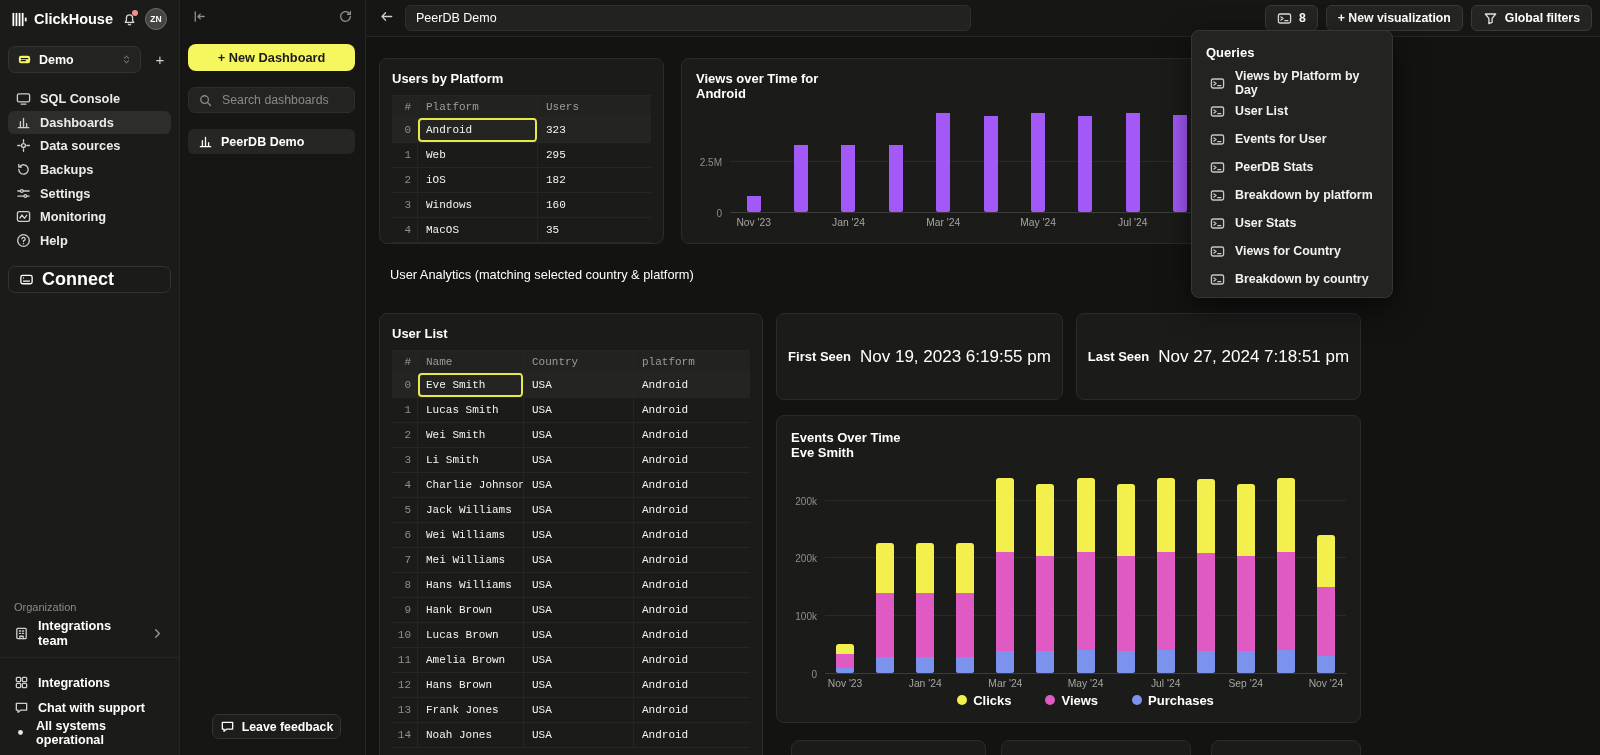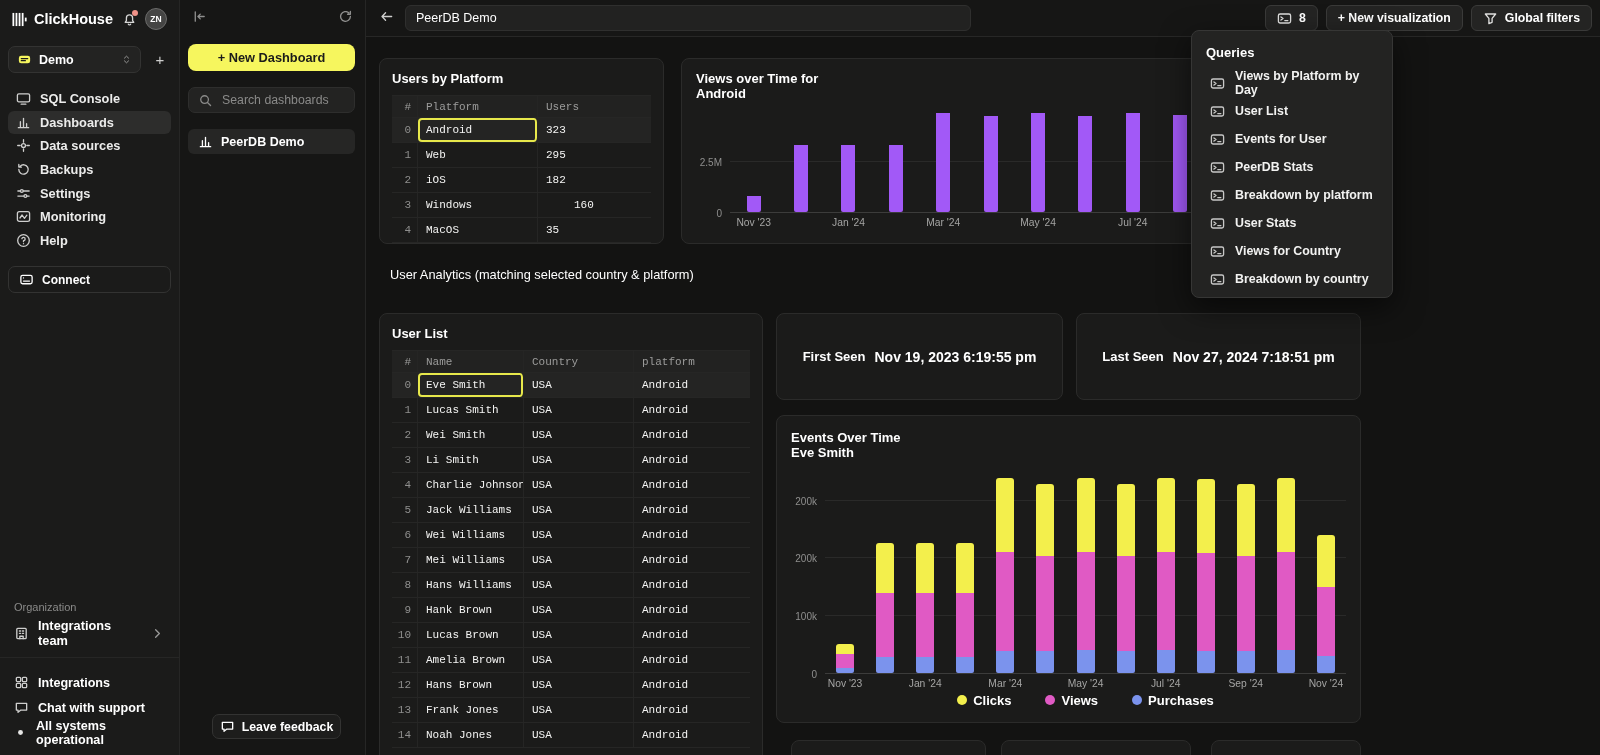--- a/index.html
+++ b/index.html
@@ -18,21 +18,21 @@
   .bell{position:relative;color:#d6d6d5;}
   .notif-dot{position:absolute;top:-2px;right:-1px;width:6px;height:6px;border-radius:50%;background:#f09288;}
   .avatar{width:20px;height:20px;border-radius:50%;background:#454544;border:1px solid #6b6b6a;font-size:8.5px;font-weight:700;display:flex;align-items:center;justify-content:center;color:#fff;}
   .ws-row{display:flex;align-items:center;gap:8px;padding:10px 8px 14px 8px;}
   .ws-select{flex:1;display:flex;align-items:center;gap:7px;background:#232322;border:1px solid #333332;border-radius:7px;height:27px;padding:0 8px;color:#fff;font-weight:600;font-size:12.5px;box-sizing:border-box;}
   .ws-select .chev{margin-left:auto;color:#9a9a99;}
   .ws-add{width:22px;height:24px;background:none;border:none;color:#cfcfce;font-size:15px;font-weight:400;}
   .nav .item{display:flex;align-items:center;gap:9px;height:23.6px;margin:0 8px;padding:0 8px;border-radius:6px;font-size:12.8px;font-weight:600;color:#ececeb;}
   .nav .item.active{background:#2d2d2c;}
   .nav .item .ic, .org-item .ic, .sb-footer .ic{color:#cfcfce;}
-  .connect{margin:14px 8px 0 8px;display:flex;align-items:center;gap:8px;height:27px;border:1px solid #333332;border-radius:7px;background:transparent;color:#fff;font-weight:600;font-size:12px;padding:0 10px;}
+  .connect{margin:14px 8px 0 8px;display:flex;align-items:center;gap:8px;height:27px;border:1px solid #333332;border-radius:7px;background:transparent;color:#fff;font-weight:600;font-size:18px;padding:0 10px;}
   .sb-bottom{margin-top:auto;padding-bottom:10px;}
   .org-label{color:#8a8a89;font-size:11px;padding:0 14px 8px 14px;}
   .org-item{display:flex;align-items:center;gap:9px;height:24px;padding:0 14px;font-size:12.8px;font-weight:600;}
   .org-item .chev-r{margin-left:auto;color:#9a9a99;}
   .sb-divider{border-top:1px solid #262625;margin:12px 0 12px 0;}
   .sb-footer .fitem{display:flex;align-items:center;gap:9px;height:25px;padding:0 14px;font-size:12.6px;font-weight:600;}
 
   
   .panel2{position:absolute;left:180px;top:0;width:186px;height:755px;background:#161615;border-right:1px solid #262625;box-sizing:border-box;}
   .p2-head{display:flex;align-items:center;justify-content:space-between;padding:9px 12px;color:#8f8f8e;}
@@ -61,21 +61,21 @@
   .note{position:absolute;left:24px;top:230px;font-size:12.8px;font-weight:500;color:#fff;}
   #w-userlist{left:13px;top:276px;width:384px;height:474px;padding:12px;}
   #w-first{left:410px;top:276px;width:287px;height:87px;}
   #w-last{left:710px;top:276px;width:285px;height:87px;}
   #w-events{left:410px;top:378px;width:585px;height:308px;padding:14px;}
   .stub{top:703px;height:40px;border-radius:8px;}
   #stub1{left:425px;width:195px;} #stub2{left:635px;width:190px;} #stub3{left:845px;width:150px;}
 
   .stat{display:flex;flex-direction:row;align-items:center;justify-content:center;gap:9px;}
   .stat .card-title{text-align:center;}
-  .stat-value{font-size:14px;font-weight:700;}
+  .stat-value{font-size:17px;font-weight:400;}
 
   
   .tbl{margin-top:9px;font-family:"Liberation Mono","DejaVu Sans Mono",monospace;font-size:11px;border-top:1px solid #262625;}
   .t-row{display:flex;align-items:stretch;height:24px;border-bottom:1px solid #262625;}
   .t-row.t-head{height:21px;background:#222221;color:#9c9c9b;}
   .t-row.sel{background:#242423;}
   .t-cell{display:flex;align-items:center;padding:0 8px;border-right:1px solid #252524;box-sizing:border-box;overflow:hidden;white-space:nowrap;color:#f5f5f4;}
   .t-cell:last-child{border-right:none;}
   .t-cell.c0{justify-content:flex-end;color:#8f8f8e;padding:0 6px;}
   .t-head .t-cell{color:#9c9c9b;}
@@ -375,21 +375,21 @@
               <div class="t-cell c2" style="flex: 1 1 0px;">295</div>
             </div>
             <div class="t-row">
               <div class="t-cell c0" style="flex: 0 0 26px;">2</div>
               <div class="t-cell c1" style="flex: 0 0 120px;">iOS</div>
               <div class="t-cell c2" style="flex: 1 1 0px;">182</div>
             </div>
             <div class="t-row">
               <div class="t-cell c0" style="flex: 0 0 26px;">3</div>
               <div class="t-cell c1" style="flex: 0 0 120px;">Windows</div>
-              <div class="t-cell c2" style="flex: 1 1 0px; margin-left: 28px;">160</div>
+              <div class="t-cell c2" style="flex: 1 1 0px;">160</div>
             </div>
             <div class="t-row">
               <div class="t-cell c0" style="flex: 0 0 26px;">4</div>
               <div class="t-cell c1" style="flex: 0 0 120px;">MacOS</div>
               <div class="t-cell c2" style="flex: 1 1 0px;">35</div>
             </div>
           </div>
       </div>
 
       <div class="card" id="w-views">

